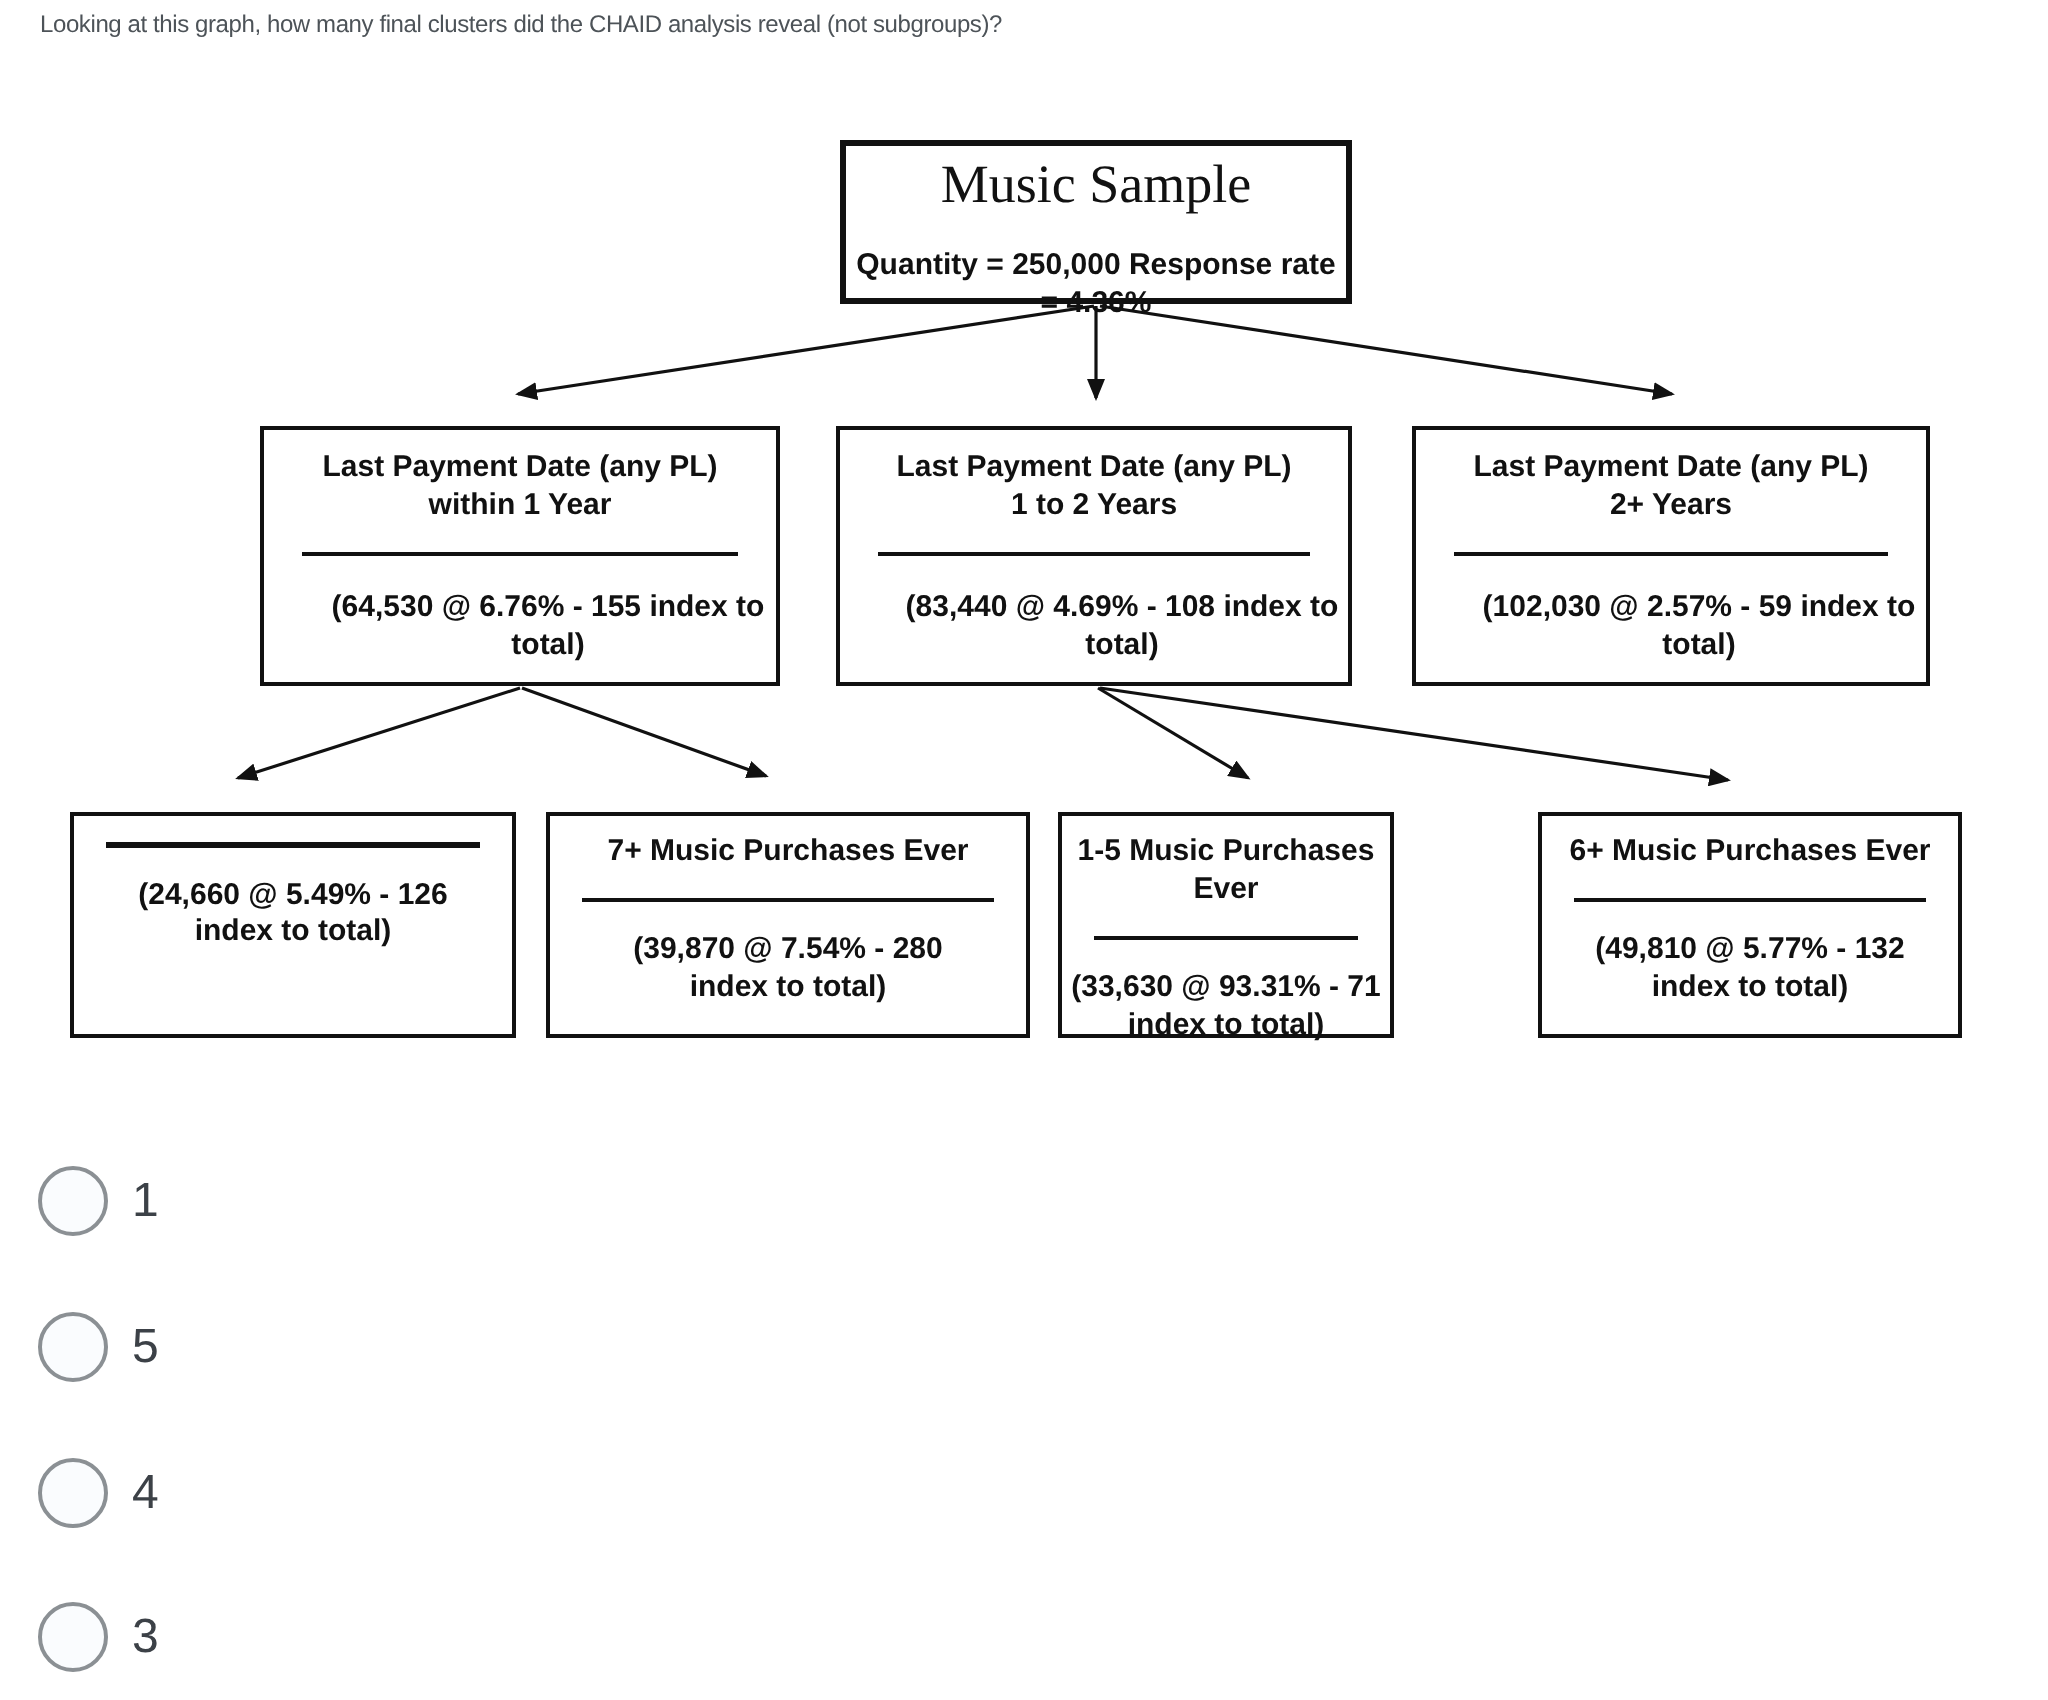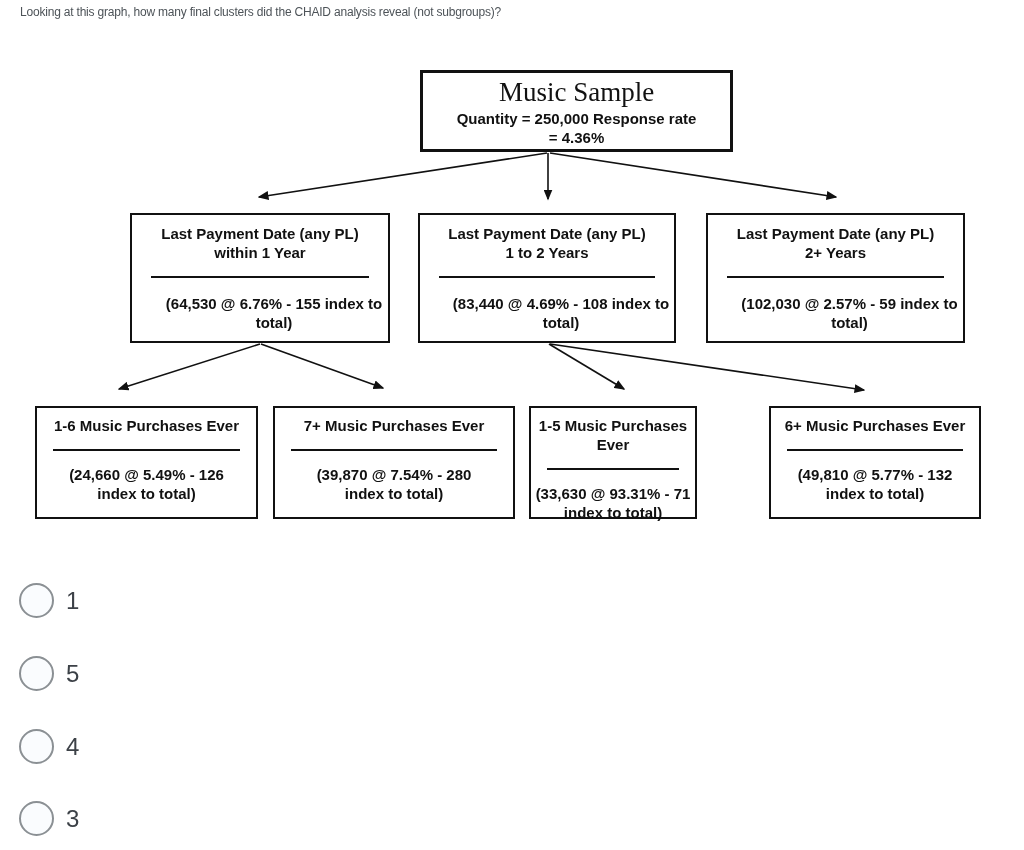--- a/index.html
+++ b/index.html
@@ -28,21 +28,21 @@
   .node-root { border-width: 3px; }
   .node-root .root-title {
     font-family: "Liberation Serif", serif;
     font-size: 27px; font-weight: 400;
     margin-top: 4px; color: #111111;
   }
   .node-sub, .node-title, .node-stats {
     font-size: 15px; font-weight: bold; line-height: 1.25;
     white-space: pre-line; color: #111111;
   }
-  .node-root .node-sub { margin-top: 2px; }
+  .node-root .node-sub { margin-top: 16px; }
   .mid .node-title { margin-top: 10px; }
   .mid .separator { margin: 13px 19px 0 19px; }
   .mid .node-stats { margin-top: 17px; padding-left: 28px; }
   .leaf .node-title { margin-top: 9px; }
   .leaf .separator { margin: 13px 16px 0 16px; }
   .leaf .node-stats { margin-top: 15px; }
   .separator { height: 2.5px; background: #111111; }
   .options { position: absolute; left: 19px; top: 0; width: 400px; }
   .option-row {
     position: absolute; left: 0;
@@ -76,21 +76,21 @@
       <line x1="547" y1="153" x2="259" y2="197" marker-end="url(#ah)"></line>
       <line x1="548" y1="153" x2="548" y2="199" marker-end="url(#ah)"></line>
       <line x1="550" y1="153" x2="836" y2="197" marker-end="url(#ah)"></line>
       <line x1="260" y1="344" x2="119" y2="389" marker-end="url(#ah)"></line>
       <line x1="261" y1="344" x2="383" y2="388" marker-end="url(#ah)"></line>
       <line x1="549" y1="344" x2="624" y2="389" marker-end="url(#ah)"></line>
       <line x1="550" y1="344" x2="864" y2="390" marker-end="url(#ah)"></line>
     </g>
   </svg>
 
-  <div class="node node-root" style="left:420px; top:70px; width:313px; height:82px;">
+  <div class="node node-root" style="left:420px; top:70px; width:256px; height:82px;">
     <div class="root-title">Music Sample</div>
     <div class="node-sub">Quantity = 250,000 Response rate
 = 4.36%</div>
   </div>
 
   <div class="node mid" style="left:130px; top:213px; width:260px; height:130px;">
     <div class="node-title">Last Payment Date (any PL)
 within 1 Year</div>
     <div class="separator"></div>
     <div class="node-stats">(64,530 @ 6.76% - 155 index to
@@ -107,21 +107,20 @@
 
   <div class="node mid" style="left:706px; top:213px; width:259px; height:130px;">
     <div class="node-title">Last Payment Date (any PL)
 2+ Years</div>
     <div class="separator"></div>
     <div class="node-stats">(102,030 @ 2.57% - 59 index to
 total)</div>
   </div>
 
   <div class="node leaf" style="left:35px; top:406px; width:223px; height:113px;">
-    <div class="node-title">1-6 Music Purchases Ever</div>
     <div class="separator"></div>
     <div class="node-stats">(24,660 @ 5.49% - 126
 index to total)</div>
   </div>
 
   <div class="node leaf" style="left:273px; top:406px; width:242px; height:113px;">
     <div class="node-title">7+ Music Purchases Ever</div>
     <div class="separator"></div>
     <div class="node-stats">(39,870 @ 7.54% - 280
 index to total)</div>

